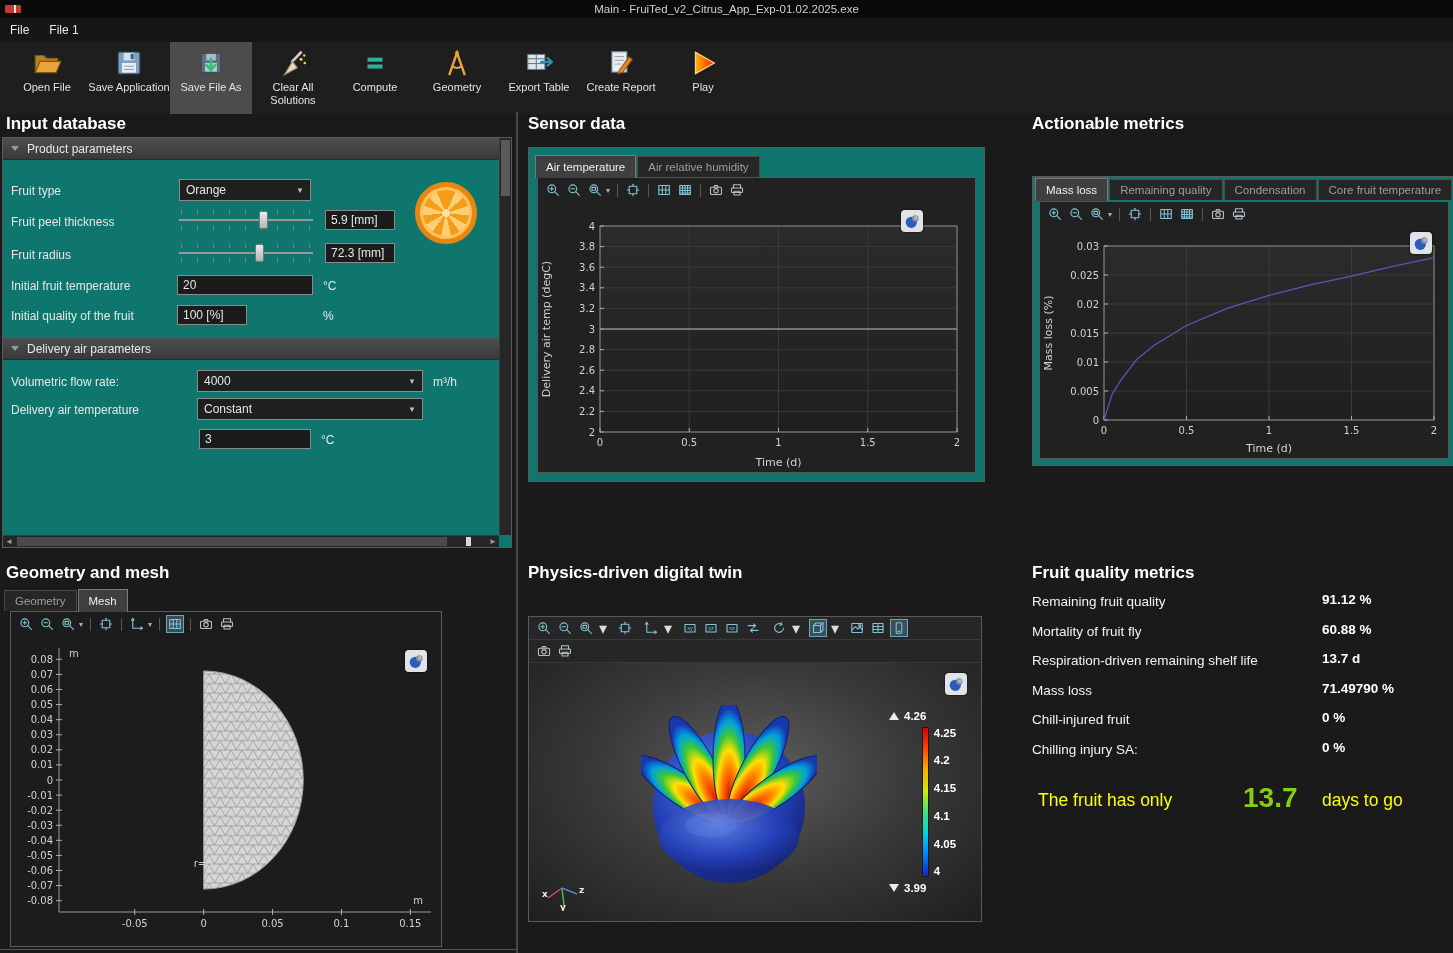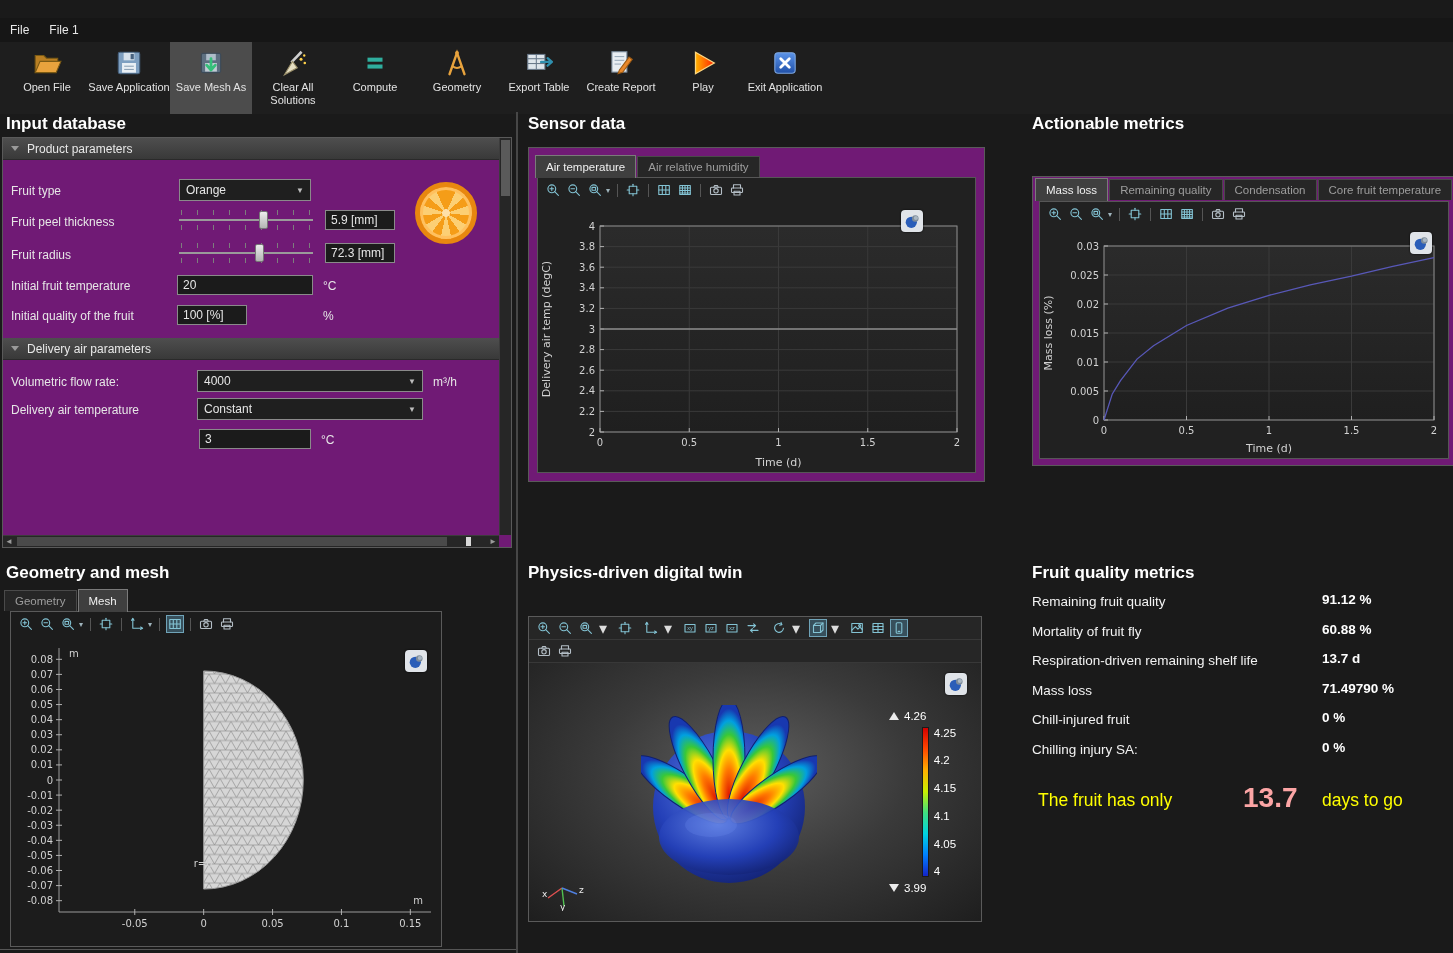--- a/index.html
+++ b/index.html
@@ -14,21 +14,21 @@
   display:flex;gap:20px;align-items:center;padding-left:10px;font-size:12px;}
 .menu-item{color:#e8e8e8;cursor:default;}
 .toolbar{position:absolute;top:42px;left:0;right:0;height:72px;background:#1e1e1e;
   display:flex;align-items:stretch;padding-left:6px;}
 .tb-btn{width:82px;display:flex;flex-direction:column;align-items:center;padding-top:5px;gap:2px;
   font-size:11px;color:#e2e2e2;text-align:center;line-height:1.15;}
 .tb-btn.active{background:#4c4c4c;}
 .tb-ic{height:32px;display:flex;align-items:center;}
 .tb-ic svg{width:30px;height:30px;display:block;}
 .hdg{position:absolute;font-size:17px;font-weight:bold;color:#fff;}
-.panel{position:absolute;border:1px solid #5a5a5a;background:#701a75;}
+.panel{position:absolute;border:1px solid #5a5a5a;background:#0f766e;}
 .grp-hdr{position:absolute;left:0;right:12px;height:22px;background:linear-gradient(#4e4e4e,#393939);
   display:flex;align-items:center;gap:8px;padding-left:8px;font-size:12px;color:#e8e8e8;
   border-bottom:1px solid #2a2a2a;}
 .grp-tri{width:0;height:0;border-left:4px solid transparent;border-right:4px solid transparent;
   border-top:5px solid #9a9a9a;}
 .fld-label{position:absolute;font-size:12px;color:#e6e6e6;white-space:nowrap;}
 .combo{position:absolute;height:22px;background:#1f1f1f;border:1px solid #8a8a8a;font-size:12px;
   color:#e6e6e6;display:flex;align-items:center;padding:0 6px;}
 .combo .ccaret{margin-left:auto;color:#bdbdbd;font-size:8px;}
 .valbox{position:absolute;height:20px;background:#1b1b1b;border:1px solid #8a8a8a;font-size:12px;
@@ -65,21 +65,21 @@
 .pticon{color:#83c3d4;display:flex;align-items:center;padding:1px;}
 .pticon.graytone{color:#b4bec6;}
 .pticon.active{background:#37505c;outline:1px solid #6fa3b8;}
 .pticon svg{display:block;}
 .chartbox{position:absolute;left:0;right:0;top:24px;bottom:0;}
 .logo{position:absolute;width:22px;height:22px;border-radius:4px;background:#e0e4e9;z-index:4;
   display:flex;align-items:center;justify-content:center;box-shadow:0 0 2px #000;}
 svg text.tick{fill:#d2d2d2;font-size:10px;font-family:"DejaVu Sans",sans-serif;}
 svg text.axlbl{fill:#d2d2d2;font-size:11px;font-family:"DejaVu Sans",sans-serif;}
 .scene{position:absolute;left:0;right:0;top:46px;bottom:0;
-  background:radial-gradient(ellipse at 50% 42%,#5e5e5e 0%,#3a3a3a 48%,#1e1e1e 100%);}
+  background:radial-gradient(ellipse at 50% 42%,#5e5e5e 0%,#3a3a3a 48%,#1e1e1e 100%);font-weight:bold;}
 .twin-tbrow{position:absolute;left:0;right:0;height:23px;background:#262626;display:flex;
   align-items:center;gap:5px;padding:0 7px;border-bottom:1px solid #383838;}
 .cbar{position:absolute;right:30px;top:44px;width:62px;font-size:11.5px;color:#fff;}
 .cb-max,.cb-min{display:flex;align-items:center;gap:5px;height:18px;}
 .tri-up{width:0;height:0;border-left:5px solid transparent;border-right:5px solid transparent;
   border-bottom:8px solid #ececec;}
 .tri-down{width:0;height:0;border-left:5px solid transparent;border-right:5px solid transparent;
   border-top:8px solid #ececec;}
 .cb-body{display:flex;gap:5px;margin:2px 0 2px 1px;padding-left:32px;}
 .cb-grad{width:13px;height:150px;border:1px solid #1a1a1a;
@@ -97,20 +97,24 @@
 .alert .num{position:absolute;left:205px;top:0;font-size:28px;font-weight:bold;}
 .alert .suf{position:absolute;left:284px;top:8px;font-size:17.5px;}
 .vdiv{position:absolute;left:516px;top:112px;width:2px;height:841px;background:#474747;}
 .hrule{position:absolute;left:0;top:949px;width:516px;height:1px;background:#555;}
 </style>
 </head>
 <body>
 
 <div class="app">
 
+  <div class="titlebar">
+    <span class="applogo"></span>
+    <span>Main - FruiTed_v2_Citrus_App_Exp-01.02.2025.exe</span>
+  </div>
 
   <div class="menubar">
     <span class="menu-item">File</span>
     <span class="menu-item">File 1</span>
   </div>
 
   <div class="toolbar" id="main-toolbar">
       <div class="tb-btn">
         <span class="tb-ic">
           <svg viewBox="0 0 28 28">
@@ -135,21 +139,21 @@
       </div>
       <div class="tb-btn active">
         <span class="tb-ic">
           <svg viewBox="0 0 28 28">
             <rect x="5" y="5" width="18" height="18" rx="1.5" fill="#5d6f80" stroke="#3c4a58"></rect>
             <rect x="9.5" y="5.5" width="9" height="6" fill="#aebcc8"></rect>
             <rect x="8.5" y="14" width="11" height="8" fill="#c2ccd4"></rect>
             <path d="M14 10 V19.5 M10 16 L14 20.5 L18 16" fill="none" stroke="#35c07a" stroke-width="2.6" stroke-linecap="round" stroke-linejoin="round"></path>
           </svg>
         </span>
-        <span>Save Mesh As</span>
+        <span>Save File As</span>
       </div>
       <div class="tb-btn">
         <span class="tb-ic">
           <svg viewBox="0 0 28 28">
             <line x1="22" y1="3.5" x2="12.5" y2="13.5" stroke="#cfcfcf" stroke-width="2.4"></line>
             <path d="M13.5 12.5 L6 25 L18 18.5 Z" fill="#e6dfc4" stroke="#9a8f6a"></path>
             <circle cx="21.5" cy="10.5" r="1.4" fill="#ffd24a"></circle>
             <circle cx="25" cy="14" r="1.2" fill="#ffd24a"></circle>
             <circle cx="24.5" cy="7" r="1.1" fill="#ffd24a"></circle>
           </svg>
@@ -205,35 +209,20 @@
             <defs>
               <linearGradient id="gpg" x1="0" y1="0" x2="1" y2="0">
                 <stop offset="0" stop-color="#ffb300"></stop>
                 <stop offset="1" stop-color="#ff2000"></stop>
               </linearGradient>
             </defs>
             <path d="M7 4 L24.5 14 L7 24 Z" fill="url(#gpg)" stroke="#ffd780" stroke-width="1.2"></path>
           </svg>
         </span>
         <span>Play</span>
-      </div>
-      <div class="tb-btn">
-        <span class="tb-ic">
-          <svg viewBox="0 0 28 28">
-            <defs>
-              <linearGradient id="gxg" x1="0" y1="0" x2="0" y2="1">
-                <stop offset="0" stop-color="#5b93e8"></stop>
-                <stop offset="1" stop-color="#2050a8"></stop>
-              </linearGradient>
-            </defs>
-            <rect x="4.5" y="4.5" width="19" height="19" rx="3" fill="url(#gxg)" stroke="#7fa8e0"></rect>
-            <path d="M10 10 L18 18 M18 10 L10 18" stroke="#fff" stroke-width="2.6" stroke-linecap="round"></path>
-          </svg>
-        </span>
-        <span>Exit Application</span>
       </div>
     </div>
 
   <div class="vdiv"></div>
   <div class="hrule"></div>
 
   <div class="hdg" style="left:6px;top:114px">Input database</div>
 
   <div class="panel" style="left:2px;top:137px;width:510px;height:411px">
     <div class="grp-hdr" style="top:0">
@@ -931,17 +920,17 @@
   <div class="fq-wrap" id="fq-rows">
       <div class="fq-row"><span class="fq-label">Remaining fruit quality</span><span class="fq-value">91.12 %</span></div>
       <div class="fq-row"><span class="fq-label">Mortality of fruit fly</span><span class="fq-value">60.88 %</span></div>
       <div class="fq-row"><span class="fq-label">Respiration-driven remaining shelf life</span><span class="fq-value">13.7 d</span></div>
       <div class="fq-row"><span class="fq-label">Mass loss</span><span class="fq-value">71.49790 %</span></div>
       <div class="fq-row"><span class="fq-label">Chill-injured fruit</span><span class="fq-value">0 %</span></div>
       <div class="fq-row"><span class="fq-label">Chilling injury SA:</span><span class="fq-value">0 %</span></div>
     </div>
   <div class="alert" id="alert-line">
     <span class="pre" style="color: rgb(255, 255, 0);">The fruit has only</span>
-    <span class="num" style="color: #fca5a5;">13.7</span>
+    <span class="num" style="color: #84cc16;">13.7</span>
     <span class="suf" style="color: rgb(255, 255, 0);">days to go</span>
   </div>
 
 </div>
 
 </body></html>

